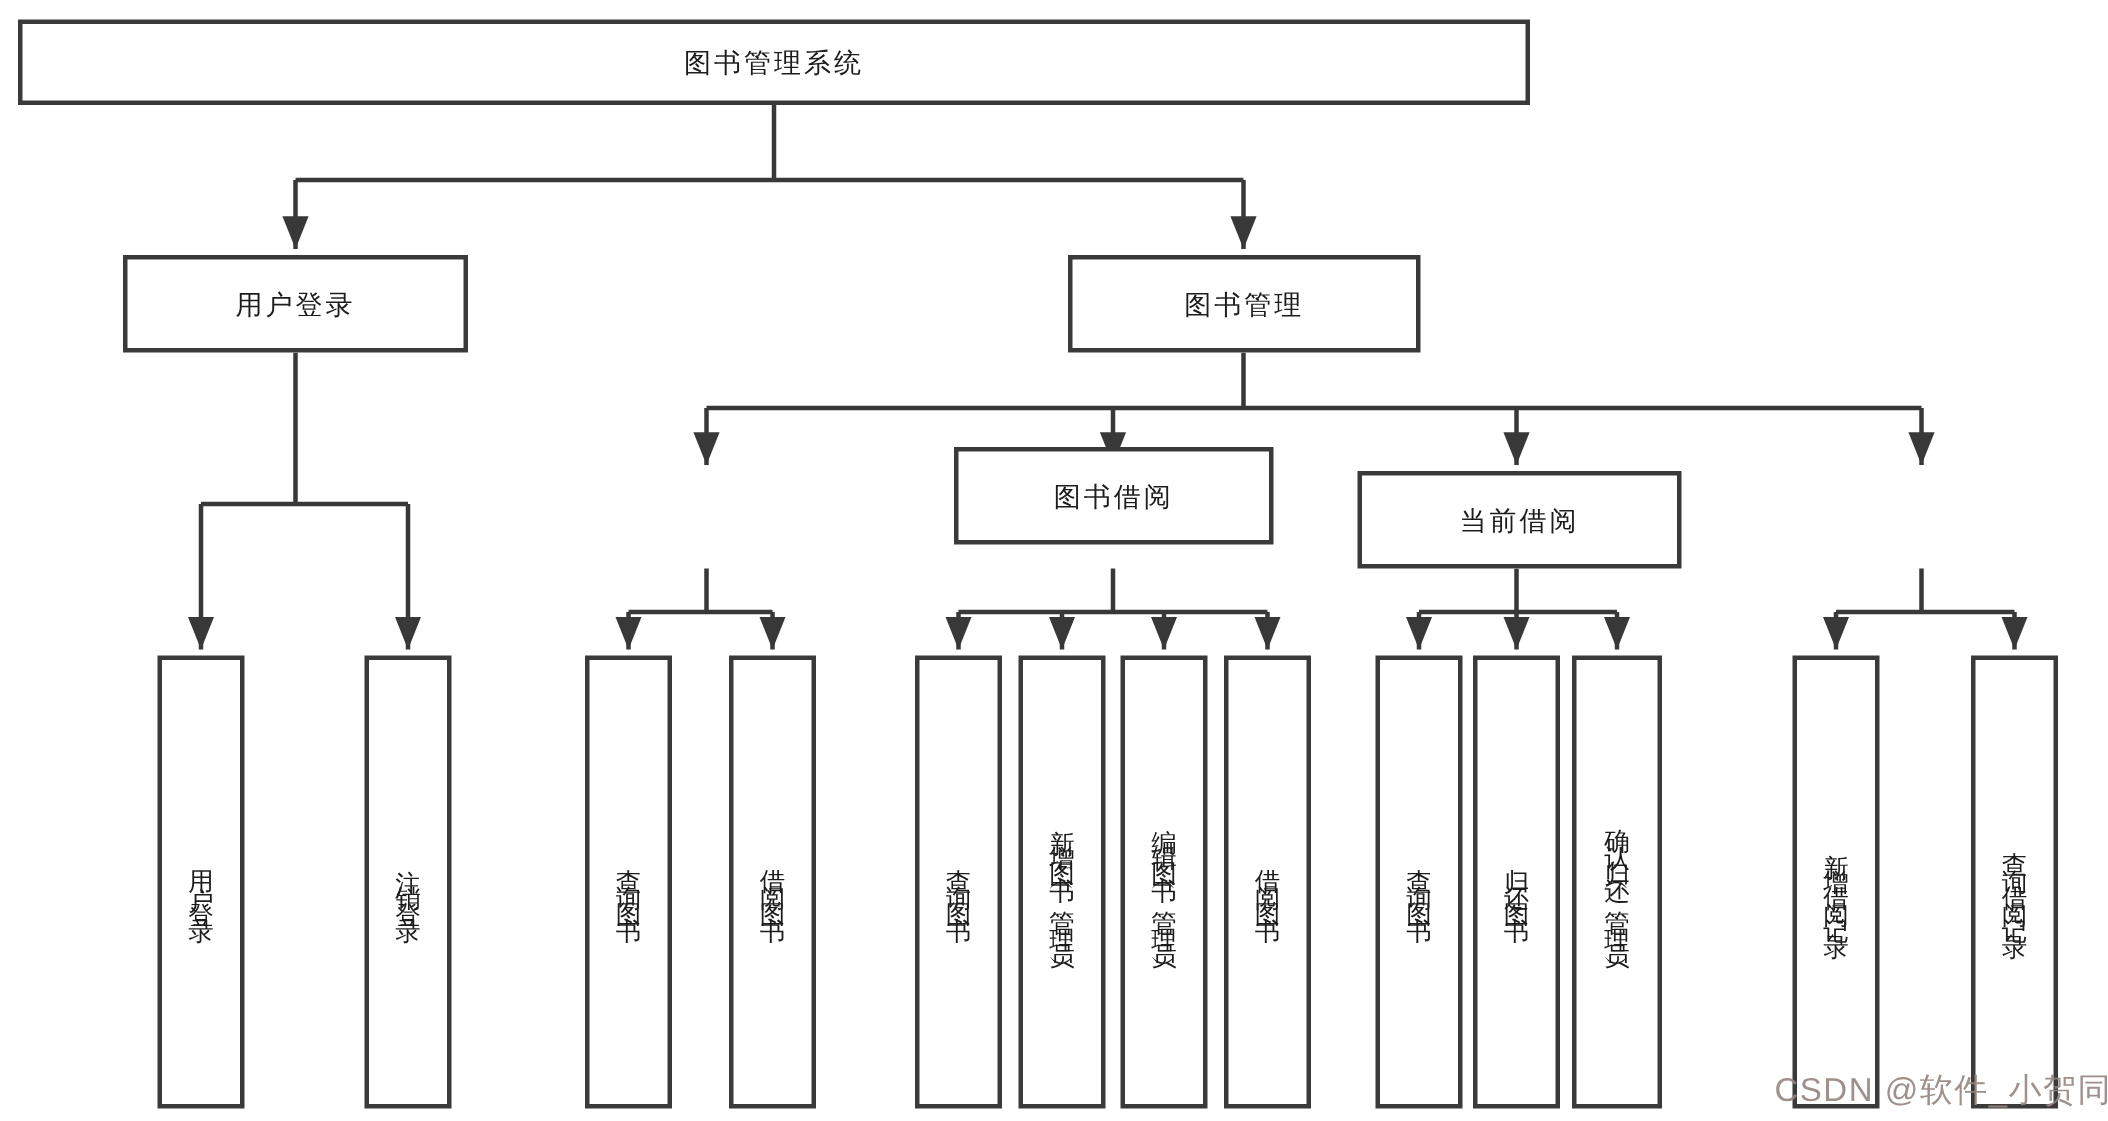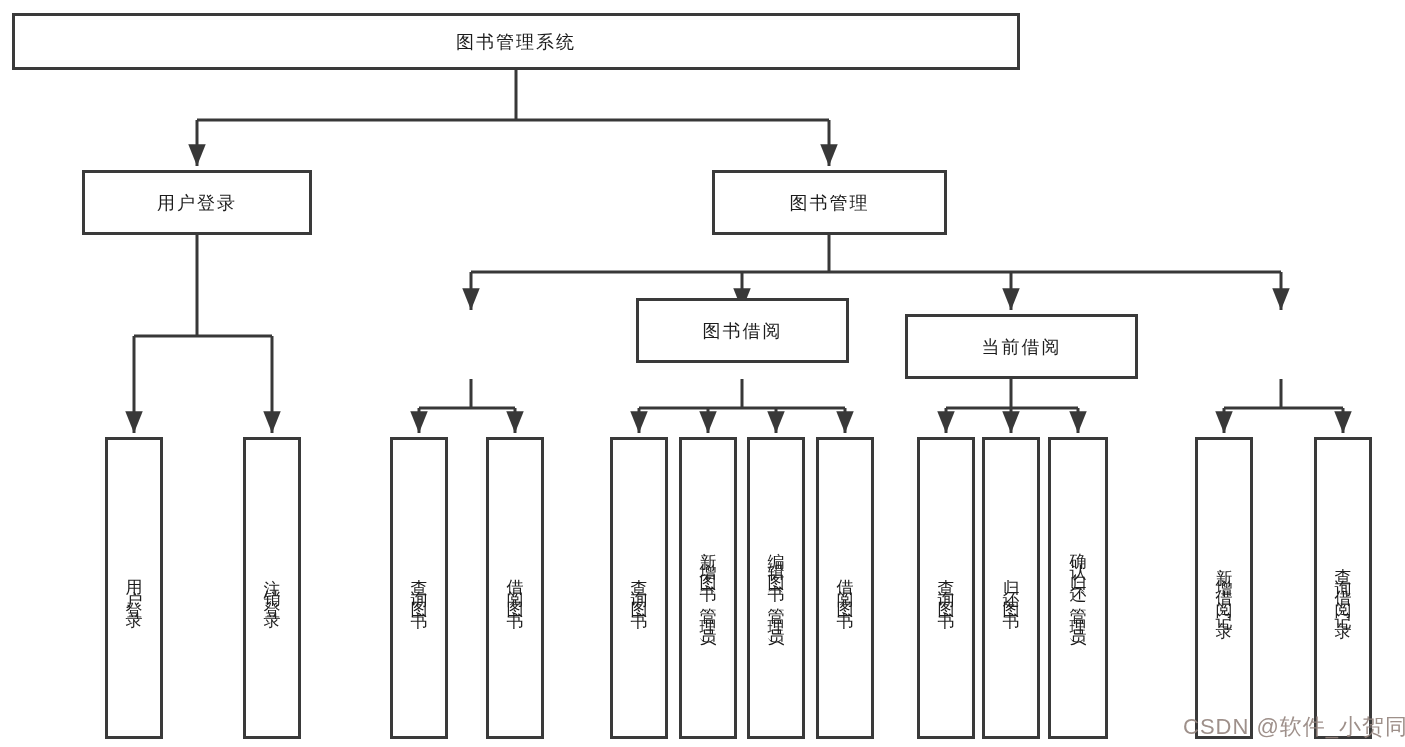--- a/index.html
+++ b/index.html
@@ -103,21 +103,21 @@
   <div class="node-h" style="left:82px;top:170px;width:230px;height:65px;">
     <span>用户登录</span>
   </div>
   <div class="node-h" style="left:712px;top:170px;width:235px;height:65px;">
     <span>图书管理</span>
   </div>
 
   <div class="node-h" style="left:636px;top:298px;width:213px;height:65px;align-items:center;">
     <span>图书借阅</span>
   </div>
-  <div class="node-h" style="left:905px;top:314px;width:233px;height:65px;">
+  <div class="node-h" style="left:905px;top:314px;width:216px;height:65px;">
     <span>当前借阅</span>
   </div>
 
   <div class="node-v" style="left:105px;">
     <span class="vtext">用户登录</span>
   </div>
   <div class="node-v" style="left:243px;">
     <span class="vtext">注销登录</span>
   </div>
 

